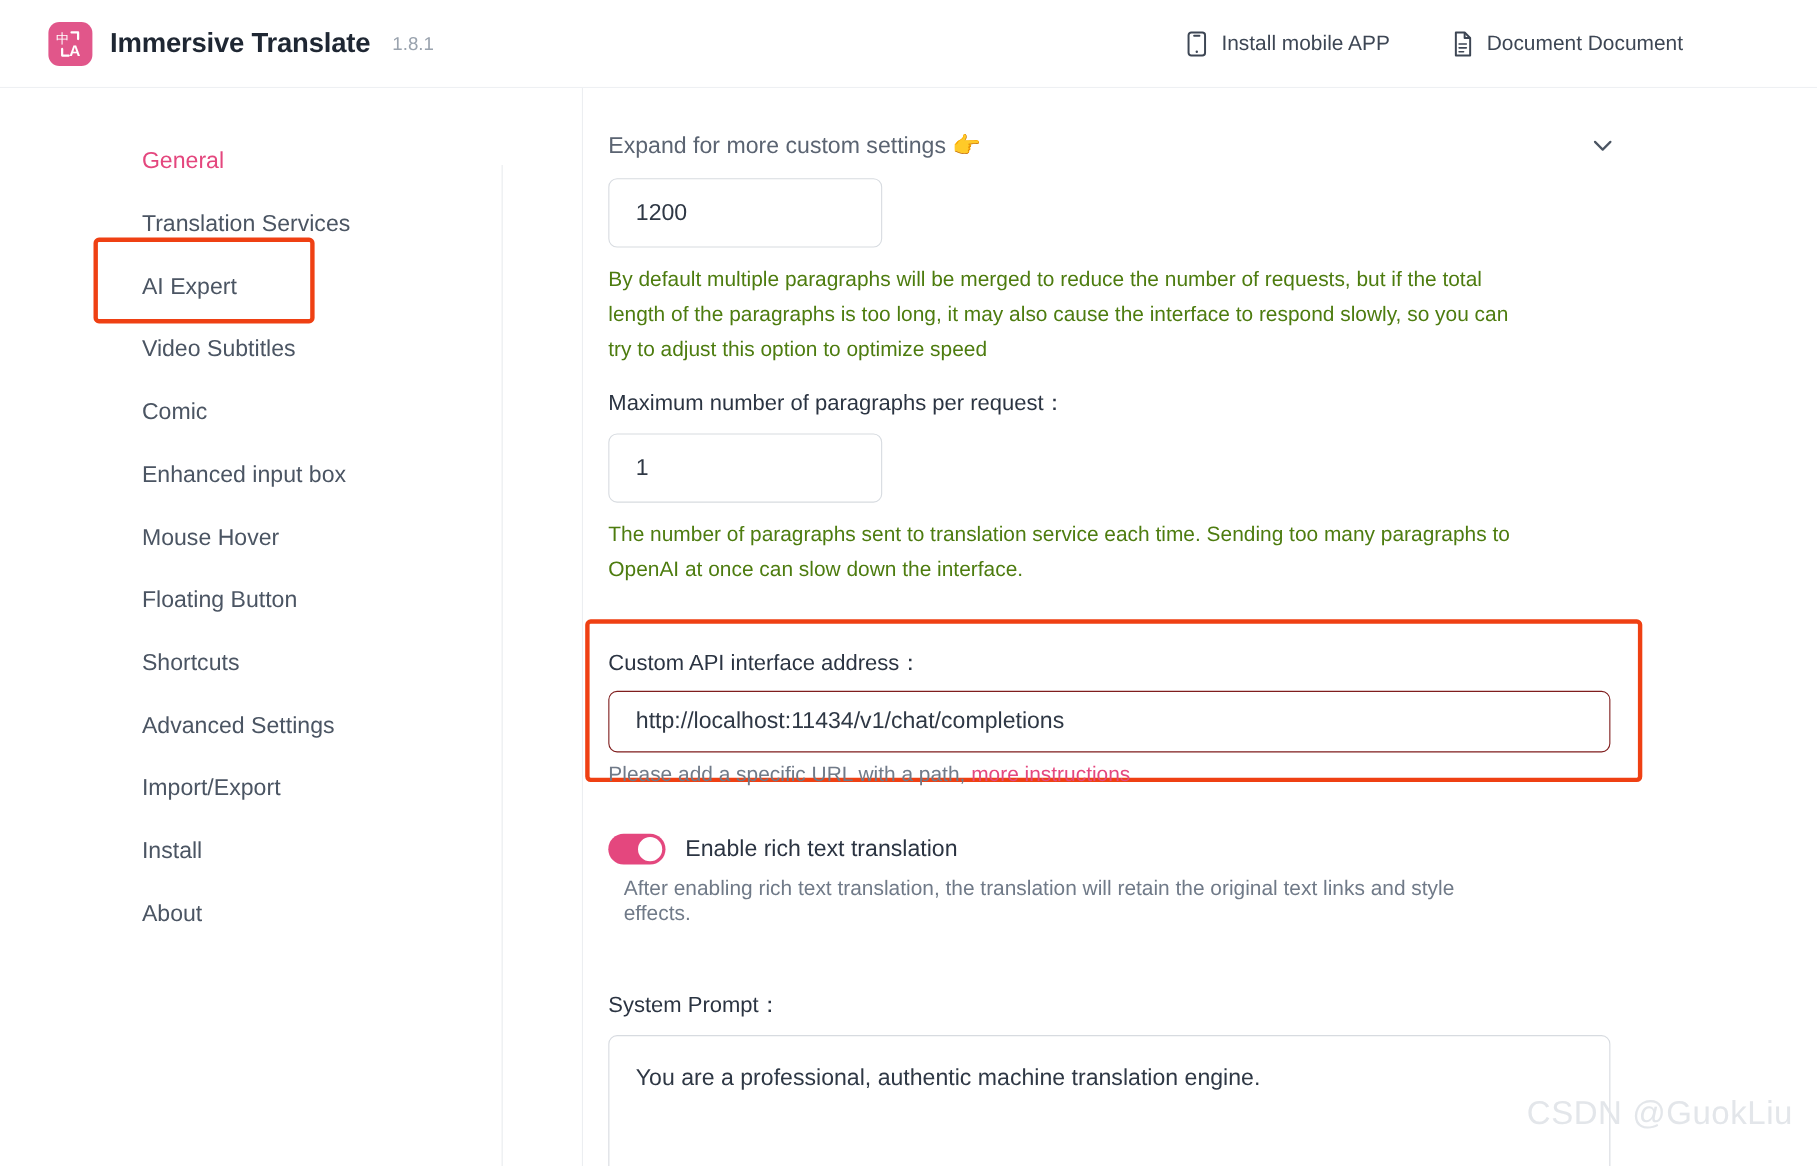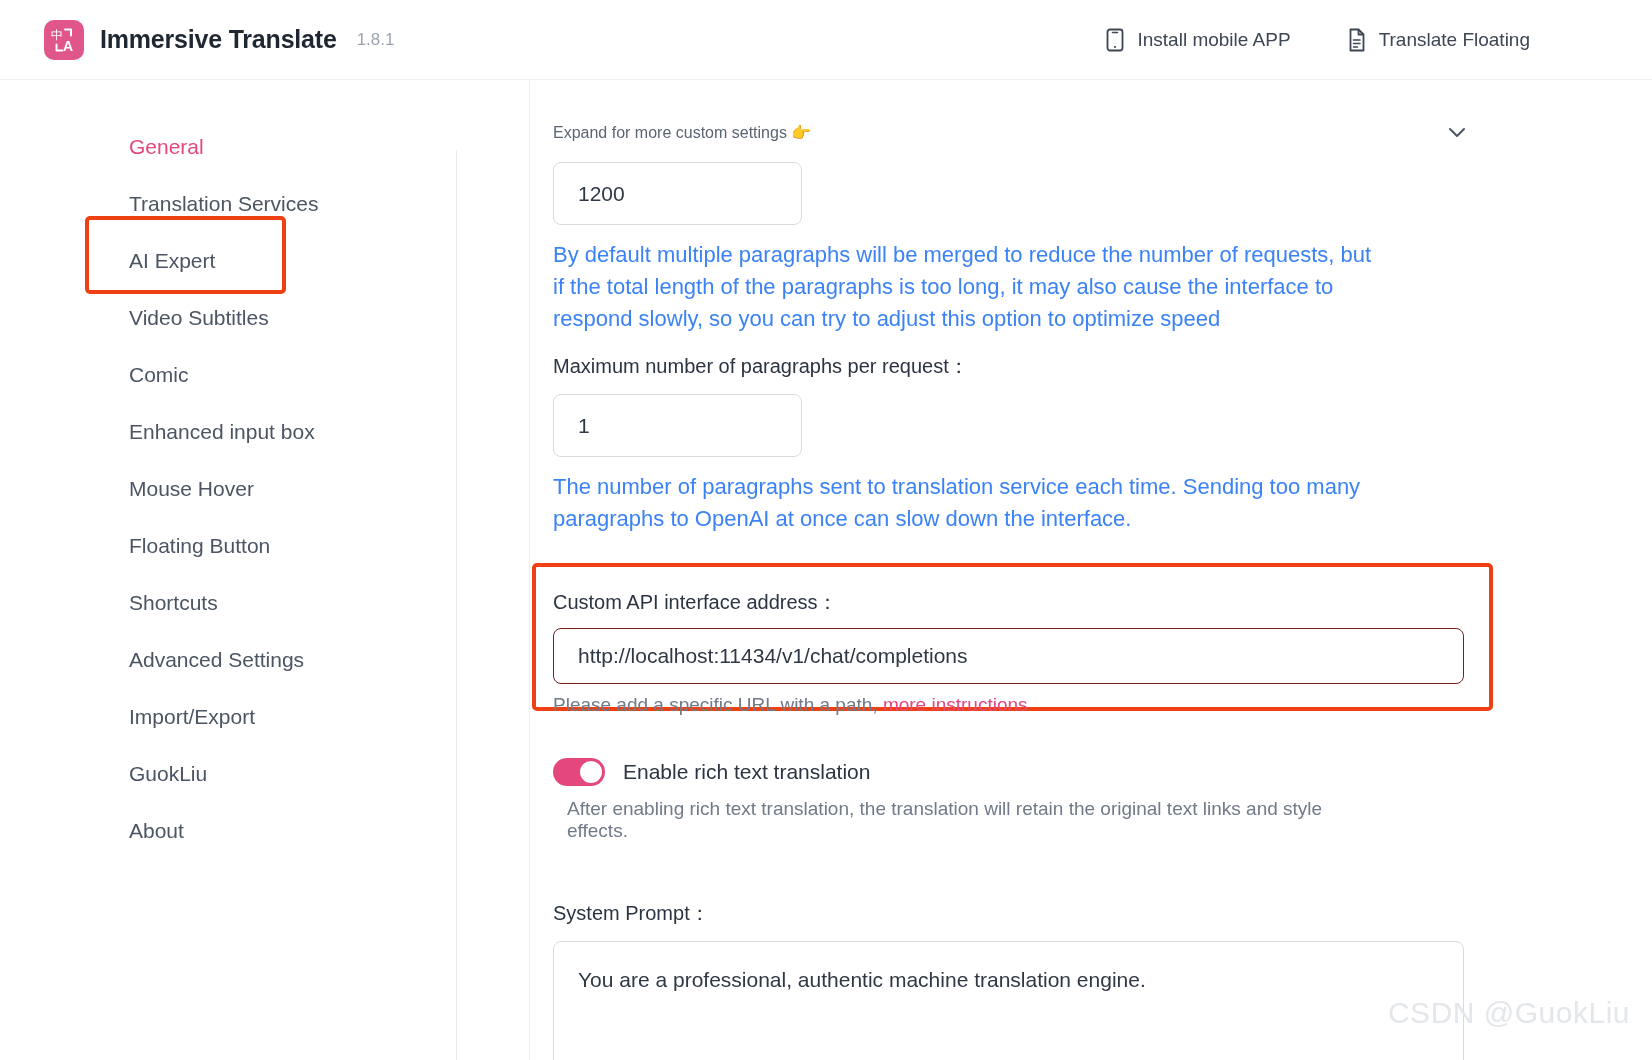--- a/index.html
+++ b/index.html
@@ -131,21 +131,21 @@
     width: 1040px;
   }
 
   .expand-row {
     display: flex;
     align-items: center;
     height: 60px;
     position: relative;
   }
   .expand-label {
-    font-size: 16px;
+    font-size: 21px;
     color: #5b6472;
   }
   .chevron {
     position: absolute;
     right: -92px;
     top: 18px;
   }
 
   .field-label {
     font-size: 20px;
@@ -161,23 +161,23 @@
     font-size: 21px;
     color: #2f3845;
     padding: 16px 24px;
     background: #fff;
     font-family: "Liberation Sans", sans-serif;
     outline: none;
     display: flex;
     align-items: center;
   }
   .help-text {
-    font-size: 22px;
+    font-size: 19px;
     line-height: 32px;
-    color: #3b82f6;
+    color: #4d7c0f;
     margin-top: 14px;
     max-width: 880px;
   }
 
   
   .api-block {
     position: relative;
     margin-top: 28px;
     padding: 26px 0 16px 0;
   }
@@ -316,21 +316,21 @@
     <a class="header-link">
       <span>
         <svg width="20" height="24" viewBox="0 0 20 24">
           <path d="M3.5 1.5 h8 l5 5 v16 h-13 z" fill="none" stroke="#3d4654" stroke-width="1.8" stroke-linejoin="round"></path>
           <path d="M11.5 1.5 v5 h5" fill="none" stroke="#3d4654" stroke-width="1.8" stroke-linejoin="round"></path>
           <line x1="6.5" y1="12" x2="13" y2="12" stroke="#3d4654" stroke-width="1.5" stroke-linecap="round"></line>
           <line x1="6.5" y1="15.5" x2="13" y2="15.5" stroke="#3d4654" stroke-width="1.5" stroke-linecap="round"></line>
           <line x1="6.5" y1="19" x2="10.5" y2="19" stroke="#3d4654" stroke-width="1.5" stroke-linecap="round"></line>
         </svg>
       </span>
-      <span>Translate Floating</span>
+      <span>Document Document</span>
     </a>
   </div>
 </div>
 
 <div class="body-wrap">
 
   <nav class="sidebar">
     <ul class="nav-list">
       <li class="nav-item active">
           <span>General</span>
@@ -359,21 +359,21 @@
       <li class="nav-item">
           <span>Shortcuts</span>
         </li>
       <li class="nav-item">
           <span>Advanced Settings</span>
         </li>
       <li class="nav-item">
           <span>Import/Export</span>
         </li>
       <li class="nav-item">
-          <span>GuokLiu</span>
+          <span>Install</span>
         </li>
       <li class="nav-item">
           <span>About</span>
         </li>
     </ul>
     <div class="hl-box-nav"></div>
   </nav>
 
   <section class="main">
     <div class="main-inner">

